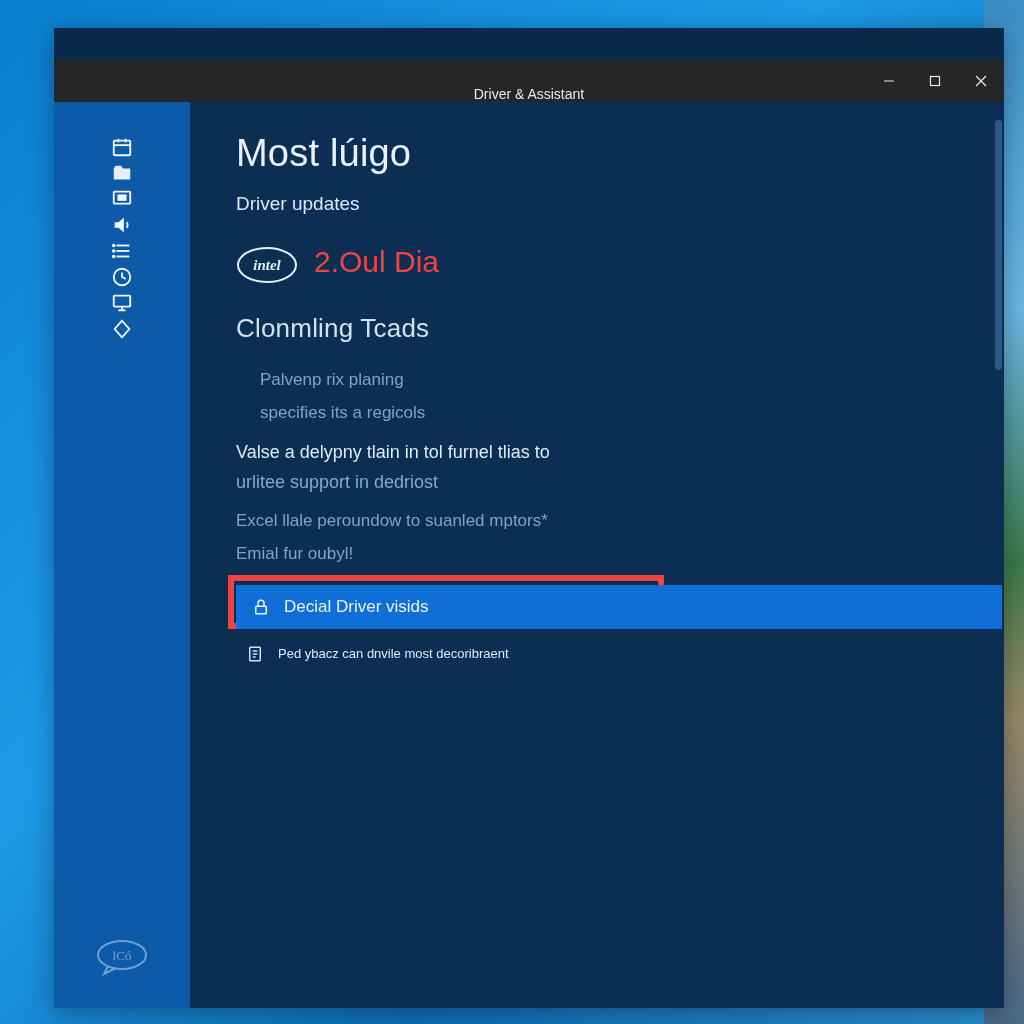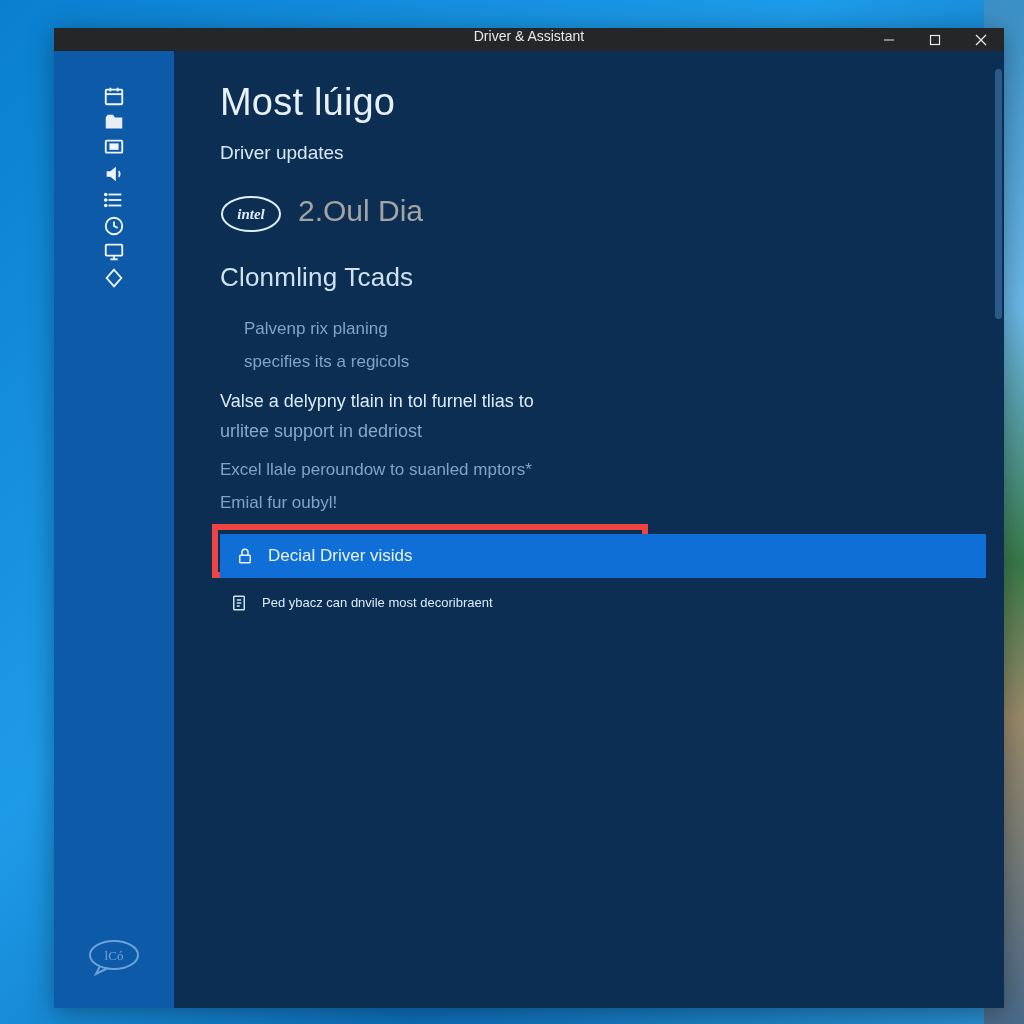--- a/index.html
+++ b/index.html
@@ -16,41 +16,42 @@
     }
     .window {
       position: absolute;
       left: 54px; top: 28px;
       width: 950px; height: 980px;
       background: #0a2a4a;
       display: flex; flex-direction: column;
       box-shadow: 0 4px 24px rgba(0,0,0,0.35);
     }
     .titlebar {
-      height: 23px;
+      height: 42px;
       background: #252628;
-      display: flex; align-items: flex-start; justify-content: center;
-      position: relative;
+      display: flex; align-items: flex-end; justify-content: center;
+      position: relative;
+      margin-top: 32px;
     }
     .titlebar-text { color: #e8e8e8; font-size: 14px; font-weight: 500; }
     .win-controls {
       position: absolute; right: 0; top: 0;
       display: flex; height: 100%;
     }
     .win-btn {
       width: 46px; height: 100%;
       display: flex; align-items: center; justify-content: center;
       color: #e8e8e8; cursor: pointer;
     }
     .win-btn svg { width: 12px; height: 12px; }
     .client {
       flex: 1; display: flex; background: #0b2e52;
     }
     .sidebar {
-      width: 120px;
+      width: 136px;
       background: #0d5aa8;
       display: flex; flex-direction: column;
       align-items: center;
       padding-top: 32px;
       position: relative;
     }
     .sidebar-icon {
       width: 26px; height: 26px;
       display: flex; align-items: center; justify-content: center;
       color: #ffffff; cursor: pointer;
@@ -78,21 +79,21 @@
       font-size: 38px; font-weight: 400; margin-bottom: 18px;
       color: #e8f1fa; letter-spacing: 0.2px;
     }
     .subtitle { font-size: 19px; color: #d8e8f6; margin-bottom: 30px; }
     .intel-row { display: flex; gap: 16px; margin-bottom: 28px; }
     .intel-badge {
       width: 62px; height: 40px;
       display: flex; align-items: center; justify-content: center;
     }
     .intel-badge svg { width: 62px; height: 40px; }
-    .version { font-size: 30px; color: #a3a3a3; font-weight: 300; }
+    .version { font-size: 30px; color: #ef4444; font-weight: 300; }
     h2.section { font-size: 26px; font-weight: 400; color: #cfe2f2; margin-bottom: 24px; letter-spacing: 0.2px; }
     .para-dim { color: #7fa4c4; font-size: 17px; line-height: 1.45; margin-bottom: 8px; margin-left: 24px; }
     .para { color: #dcebf8; font-size: 18px; line-height: 1.45; margin-bottom: 4px; }
     .para2 { color: #88a9c8; font-size: 18px; line-height: 1.45; margin-bottom: 14px; }
     .para3 { color: #7fa4c4; font-size: 17px; line-height: 1.45; margin-bottom: 8px; }
     .para4 { color: #7fa4c4; font-size: 17px; line-height: 1.45; margin-bottom: 8px; }
     .highlight-wrap {
       border: 6px solid #ef4444;
       width: 436px; height: 54px;
       position: relative;

